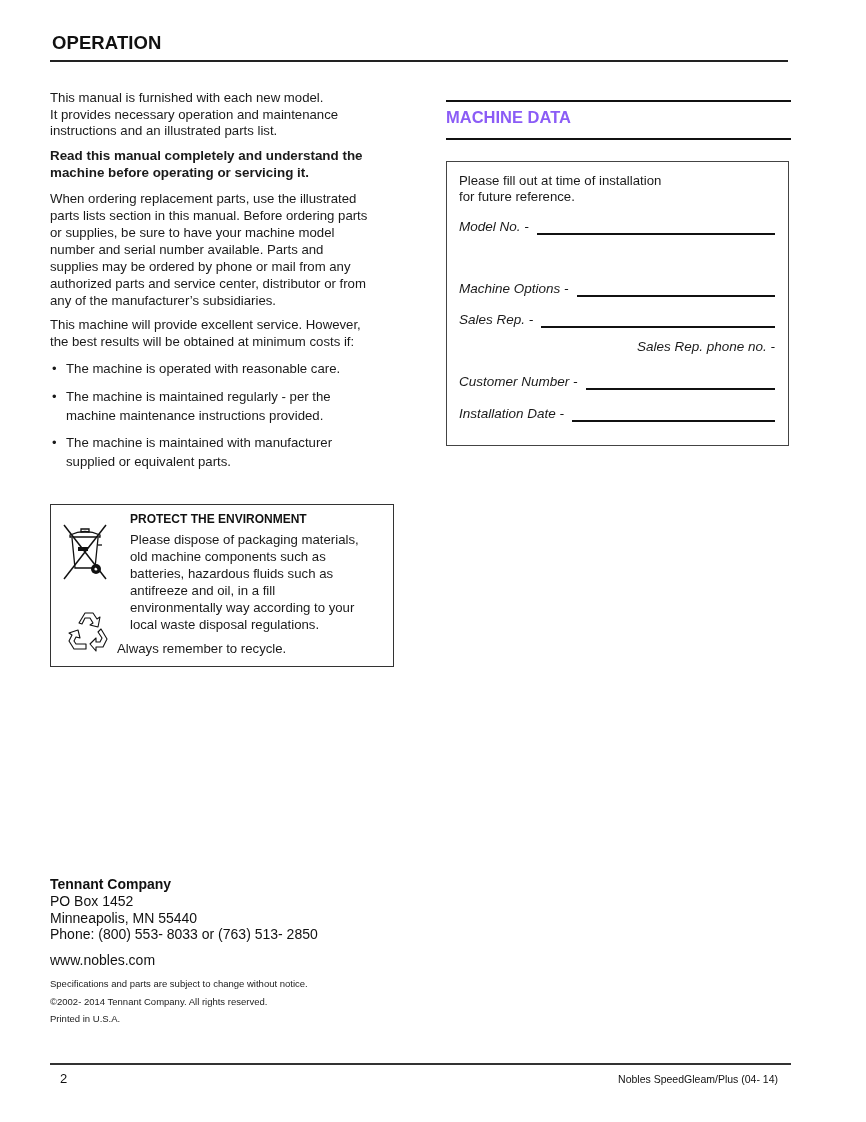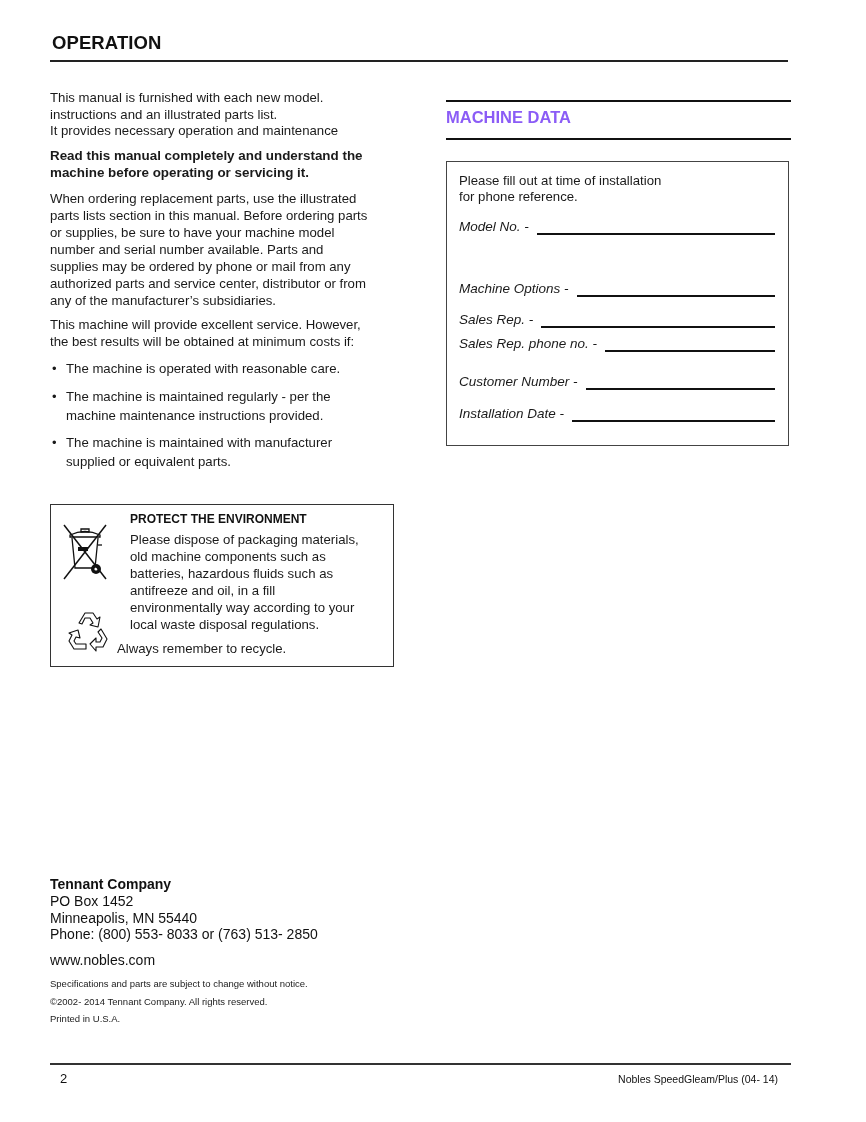--- a/index.html
+++ b/index.html
@@ -93,22 +93,22 @@
 </head>
 <body>
 
 <div class="page">
 
   <div class="abs page-title">OPERATION</div>
   <div class="abs top-rule"></div>
 
   <div class="abs lcol" style="top:90px;">
     <p>This manual is furnished with each new model.</p>
+    <p>It provides necessary operation and maintenance</p>
     <p>instructions and an illustrated parts list.</p>
-    <p>It provides necessary operation and maintenance</p>
   </div>
 
   <div class="abs lcol bold" style="top:148px; font-size:13.4px;">
     <p>Read this manual completely and understand the</p>
     <p>machine before operating or servicing it.</p>
   </div>
 
   <div class="abs lcol" style="top:190px; line-height:17px;">
     <p>When ordering replacement parts, use the illustrated</p>
     <p>parts lists section in this manual. Before ordering parts</p>
@@ -185,36 +185,36 @@
     <div class="env-text2">Always remember to recycle.</div>
   </div>
 
   <div class="abs md-rule" style="top:100px;"></div>
   <div class="abs md-title">MACHINE DATA</div>
   <div class="abs md-rule" style="top:138px;"></div>
 
   <div class="abs md-box">
     <div class="md-intro">
       <div>Please fill out at time of installation</div>
-      <div>for phone reference.</div>
+      <div>for future reference.</div>
     </div>
 
     <div class="md-field" style="top:53px;">
       <span class="lbl">Model No. -</span>
       <span class="line"></span>
     </div>
     <div class="md-field" style="top:115px;">
       <span class="lbl">Machine Options -</span>
       <span class="line"></span>
     </div>
     <div class="md-field" style="top:146px;">
       <span class="lbl">Sales Rep. -</span>
       <span class="line"></span>
     </div>
-    <div class="md-field" style="top:170px;">
+    <div class="md-field" style="top:177px;flex-direction:column;">
       <span class="lbl">Sales Rep. phone no. -</span>
       <span class="line"></span>
     </div>
     <div class="md-field" style="top:208px;">
       <span class="lbl">Customer Number -</span>
       <span class="line"></span>
     </div>
     <div class="md-field" style="top:240px;">
       <span class="lbl">Installation Date -</span>
       <span class="line"></span>

